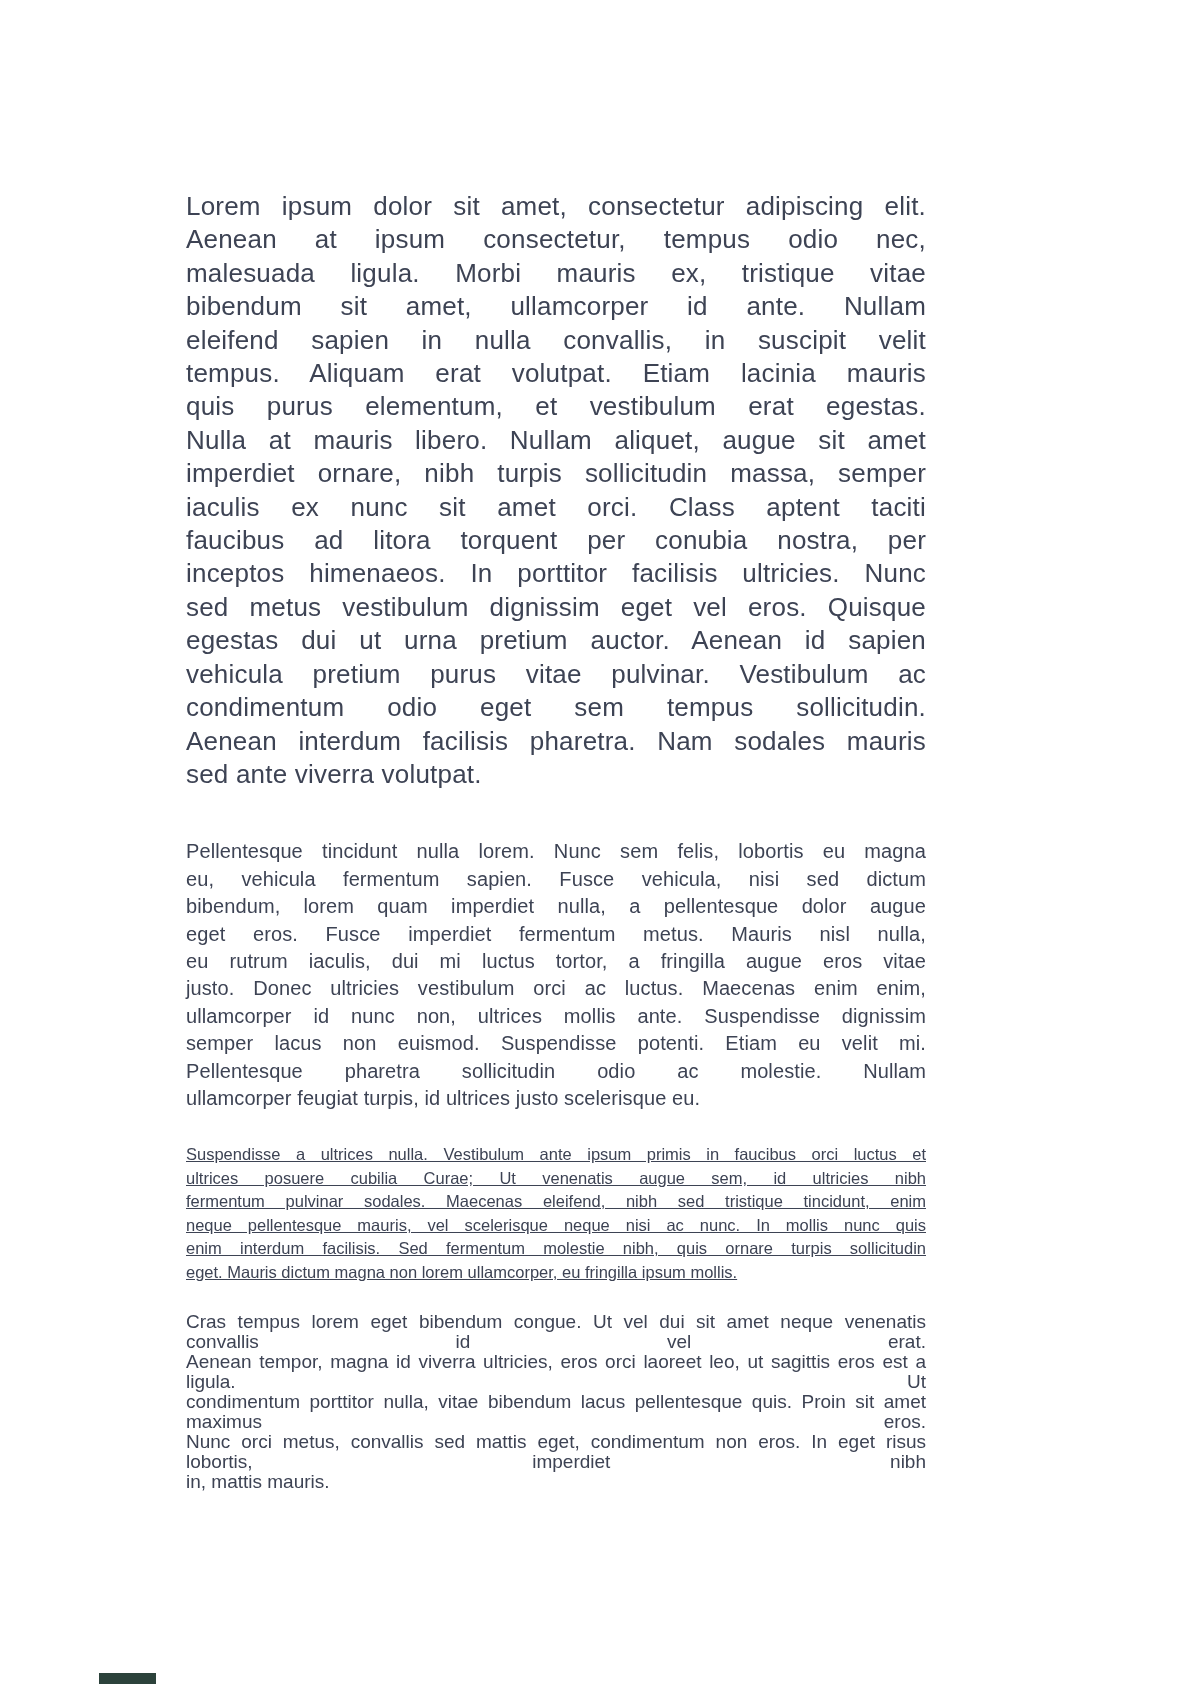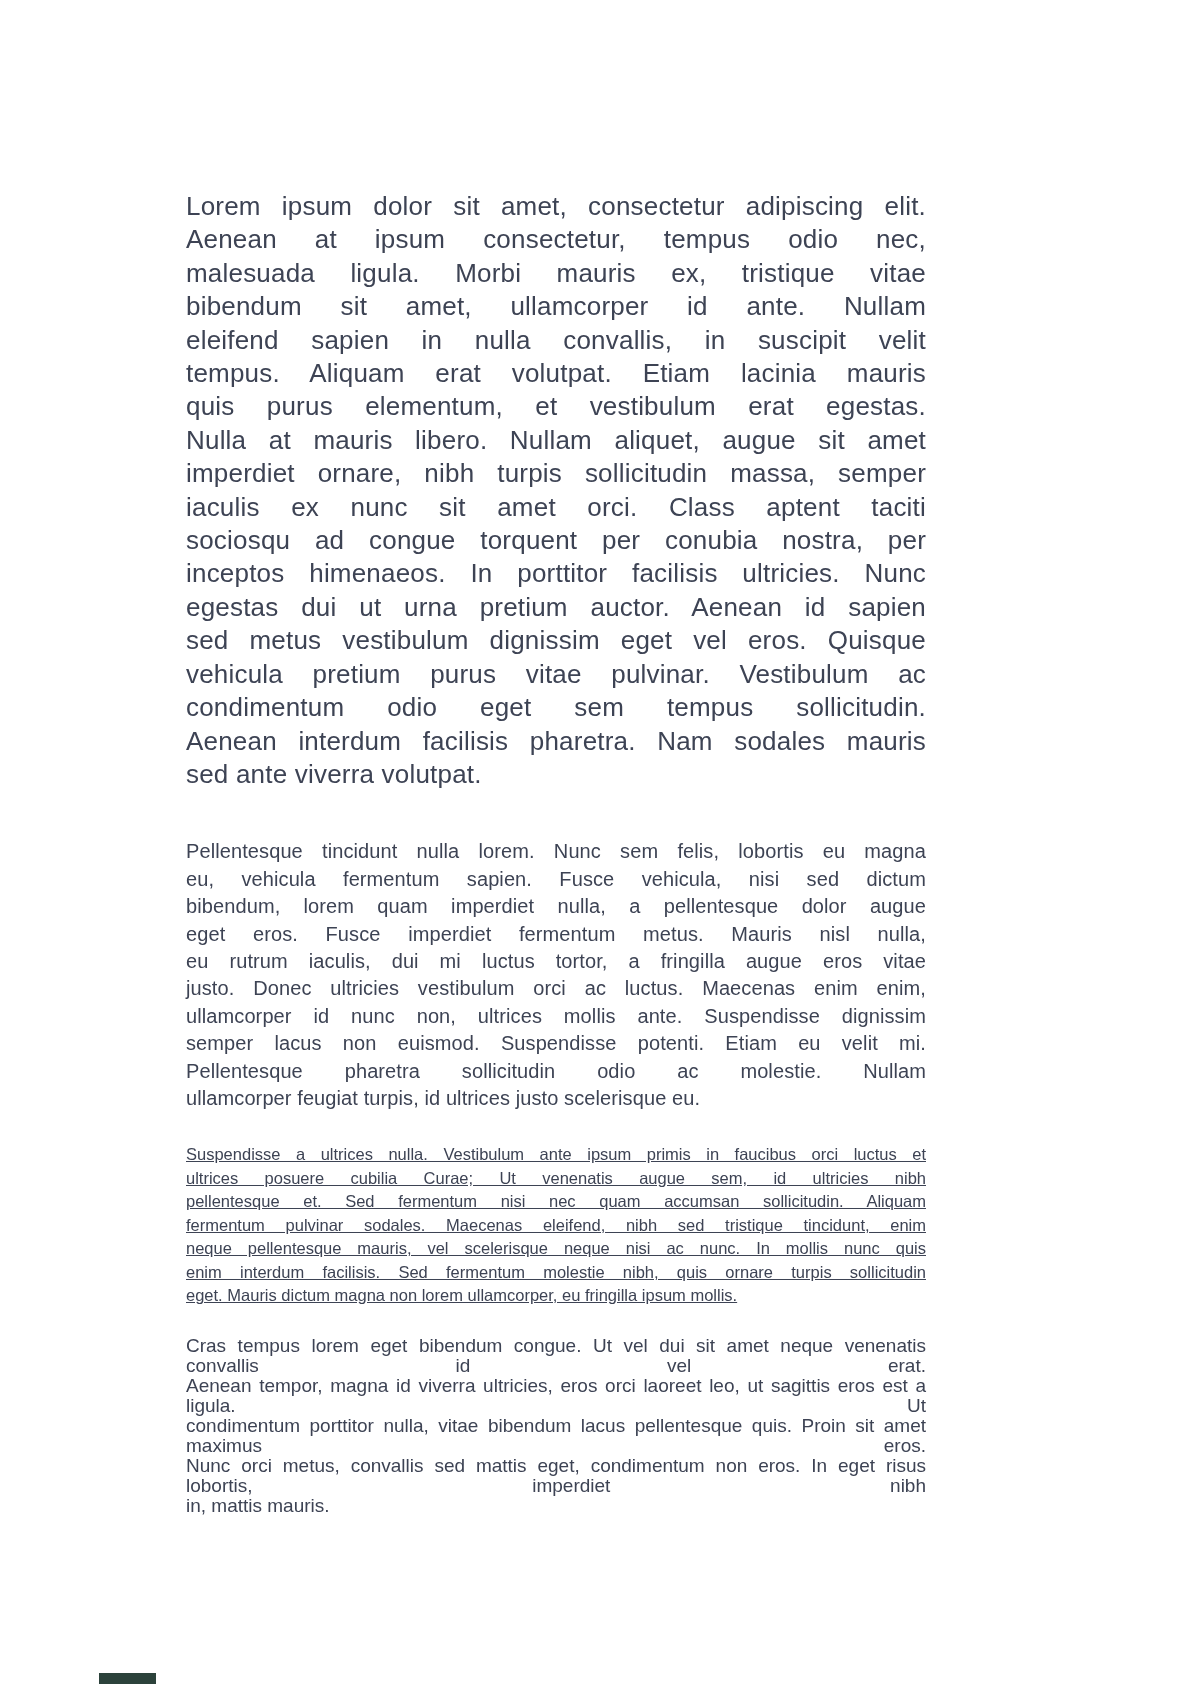--- a/index.html
+++ b/index.html
@@ -70,45 +70,44 @@
       <div class="line">Lorem ipsum dolor sit amet, consectetur adipiscing elit.</div>
       <div class="line">Aenean at ipsum consectetur, tempus odio nec,</div>
       <div class="line">malesuada ligula. Morbi mauris ex, tristique vitae</div>
       <div class="line">bibendum sit amet, ullamcorper id ante. Nullam</div>
       <div class="line">eleifend sapien in nulla convallis, in suscipit velit</div>
       <div class="line">tempus. Aliquam erat volutpat. Etiam lacinia mauris</div>
       <div class="line">quis purus elementum, et vestibulum erat egestas.</div>
       <div class="line">Nulla at mauris libero. Nullam aliquet, augue sit amet</div>
       <div class="line">imperdiet ornare, nibh turpis sollicitudin massa, semper</div>
       <div class="line">iaculis ex nunc sit amet orci. Class aptent taciti</div>
-      <div class="line">sociosqu ad congue torquent per conubia nostra, per</div>
+      <div class="line">faucibus ad litora torquent per conubia nostra, per</div>
       <div class="line">inceptos himenaeos. In porttitor facilisis ultricies. Nunc</div>
+      <div class="line">sed metus vestibulum dignissim eget vel eros. Quisque</div>
       <div class="line">egestas dui ut urna pretium auctor. Aenean id sapien</div>
-      <div class="line">sed metus vestibulum dignissim eget vel eros. Quisque</div>
       <div class="line">vehicula pretium purus vitae pulvinar. Vestibulum ac</div>
       <div class="line">condimentum odio eget sem tempus sollicitudin.</div>
       <div class="line">Aenean interdum facilisis pharetra. Nam sodales mauris</div>
       <div class="line last">sed ante viverra volutpat.</div>
     </div>
   <div class="para p2">
       <div class="line">Pellentesque tincidunt nulla lorem. Nunc sem felis, lobortis eu magna</div>
       <div class="line">eu, vehicula fermentum sapien. Fusce vehicula, nisi sed dictum</div>
       <div class="line">bibendum, lorem quam imperdiet nulla, a pellentesque dolor augue</div>
       <div class="line">eget eros. Fusce imperdiet fermentum metus. Mauris nisl nulla,</div>
       <div class="line">eu rutrum iaculis, dui mi luctus tortor, a fringilla augue eros vitae</div>
       <div class="line">justo. Donec ultricies vestibulum orci ac luctus. Maecenas enim enim,</div>
       <div class="line">ullamcorper id nunc non, ultrices mollis ante. Suspendisse dignissim</div>
       <div class="line">semper lacus non euismod. Suspendisse potenti. Etiam eu velit mi.</div>
       <div class="line">Pellentesque pharetra sollicitudin odio ac molestie. Nullam</div>
       <div class="line last">ullamcorper feugiat turpis, id ultrices justo scelerisque eu.</div>
     </div>
   <div class="para p3">
       <div class="line">Suspendisse a ultrices nulla. Vestibulum ante ipsum primis in faucibus orci luctus et</div>
       <div class="line">ultrices posuere cubilia Curae; Ut venenatis augue sem, id ultricies nibh</div>
-      <div class="line">pellentesque et. Sed fermentum nisi nec quam accumsan sollicitudin. Aliquam</div>
       <div class="line">fermentum pulvinar sodales. Maecenas eleifend, nibh sed tristique tincidunt, enim</div>
       <div class="line">neque pellentesque mauris, vel scelerisque neque nisi ac nunc. In mollis nunc quis</div>
       <div class="line">enim interdum facilisis. Sed fermentum molestie nibh, quis ornare turpis sollicitudin</div>
       <div class="line last">eget. Mauris dictum magna non lorem ullamcorper, eu fringilla ipsum mollis.</div>
     </div>
   <div class="para p4">
       <div class="line">Cras tempus lorem eget bibendum congue. Ut vel dui sit amet neque venenatis convallis id vel erat.</div>
       <div class="line">Aenean tempor, magna id viverra ultricies, eros orci laoreet leo, ut sagittis eros est a ligula. Ut</div>
       <div class="line">condimentum porttitor nulla, vitae bibendum lacus pellentesque quis. Proin sit amet maximus eros.</div>
       <div class="line">Nunc orci metus, convallis sed mattis eget, condimentum non eros. In eget risus lobortis, imperdiet nibh</div>

